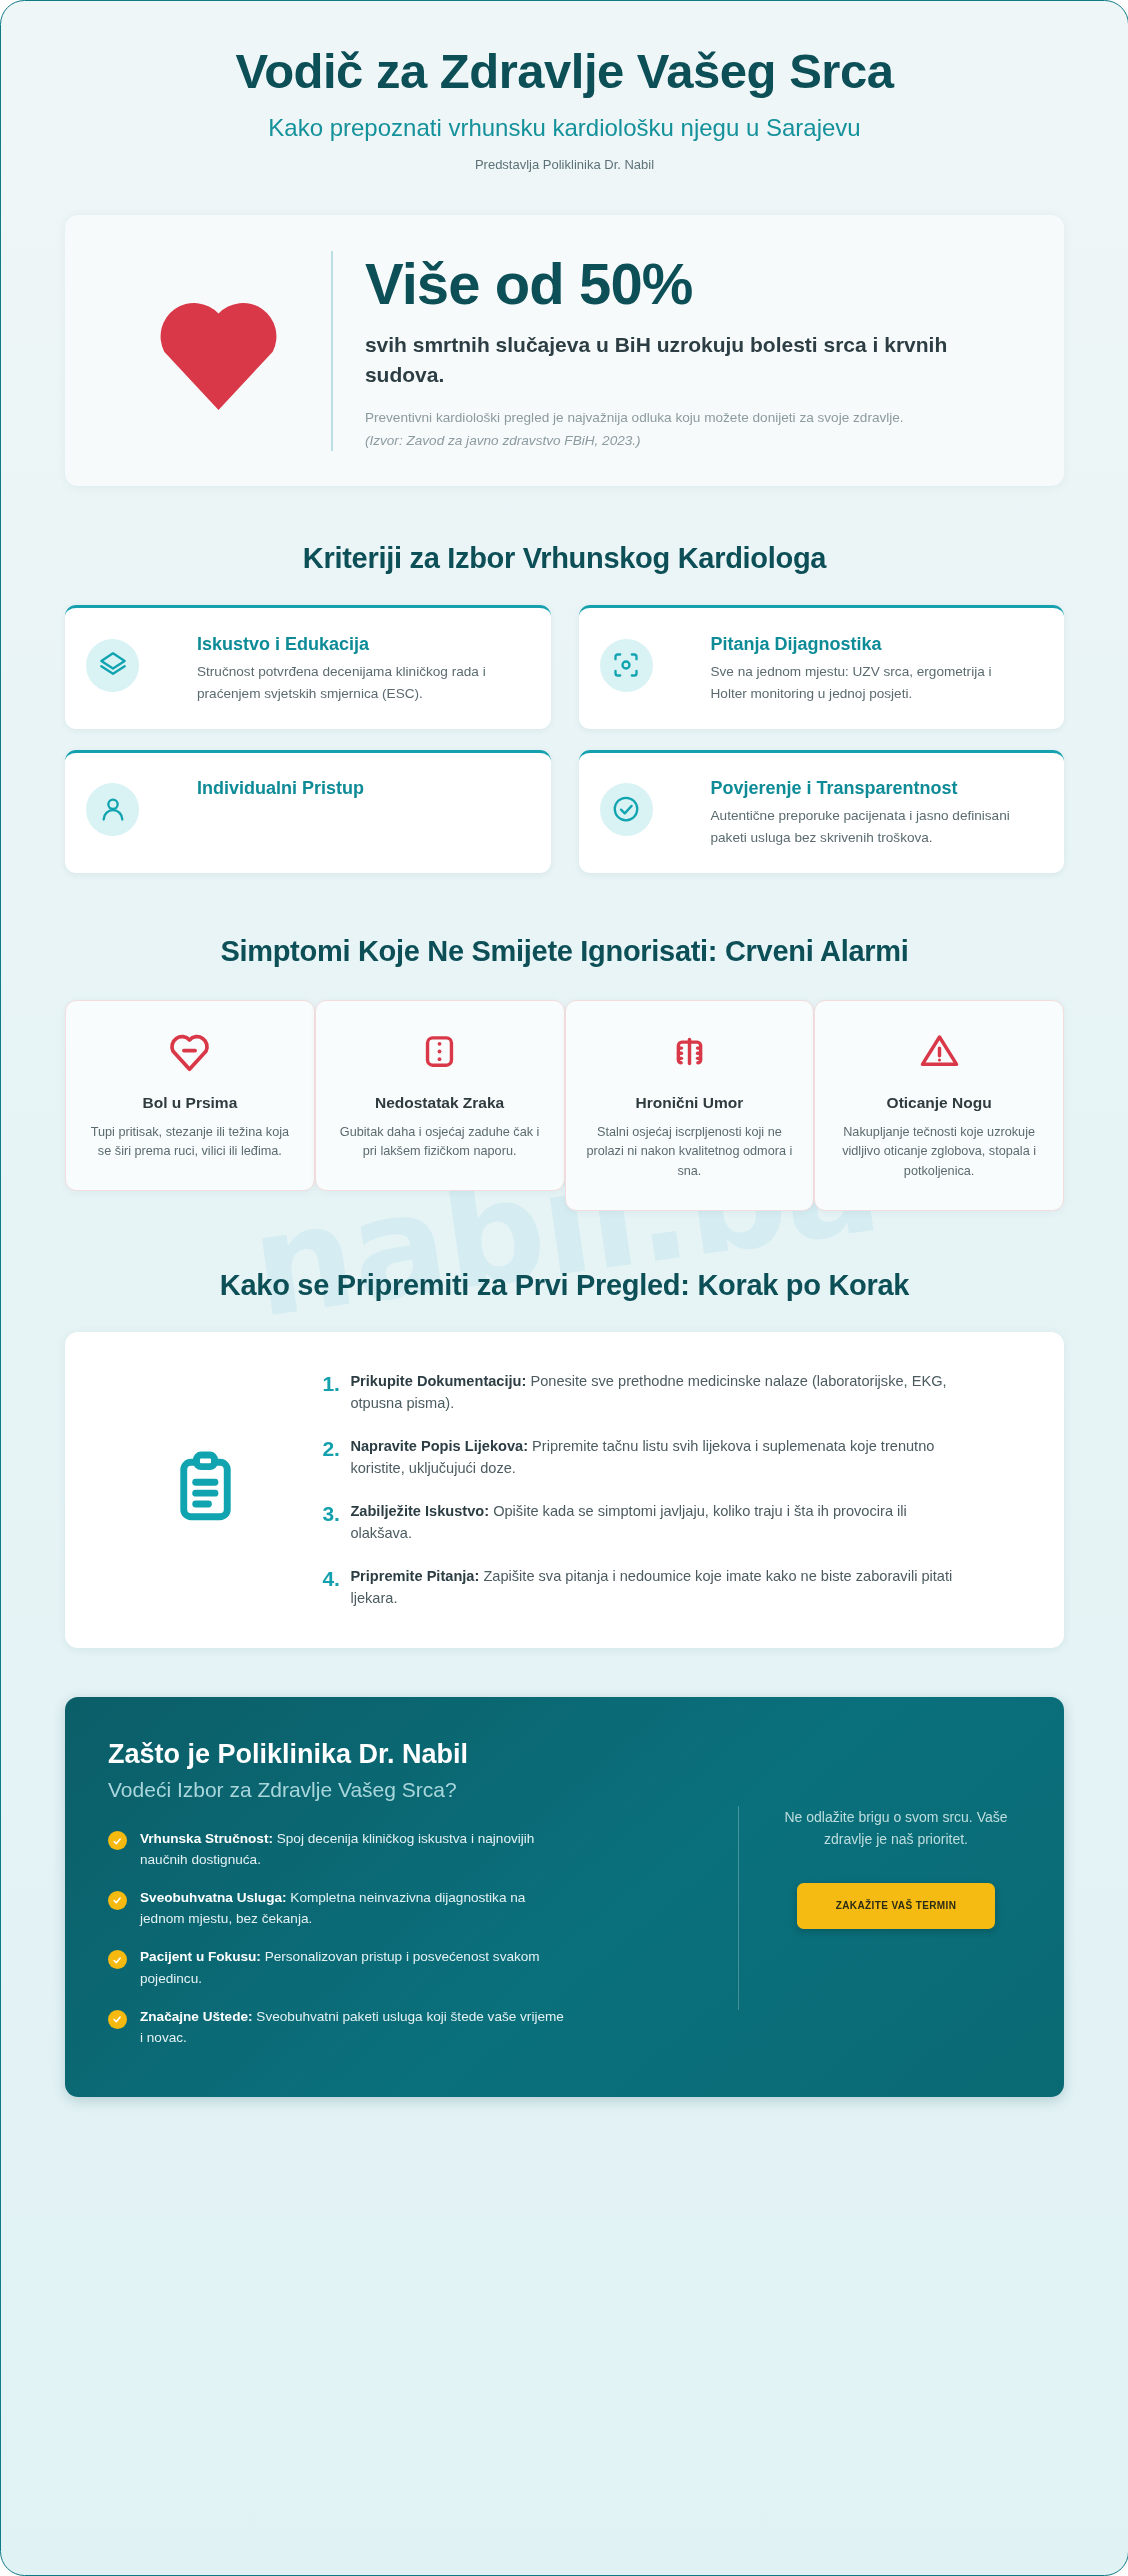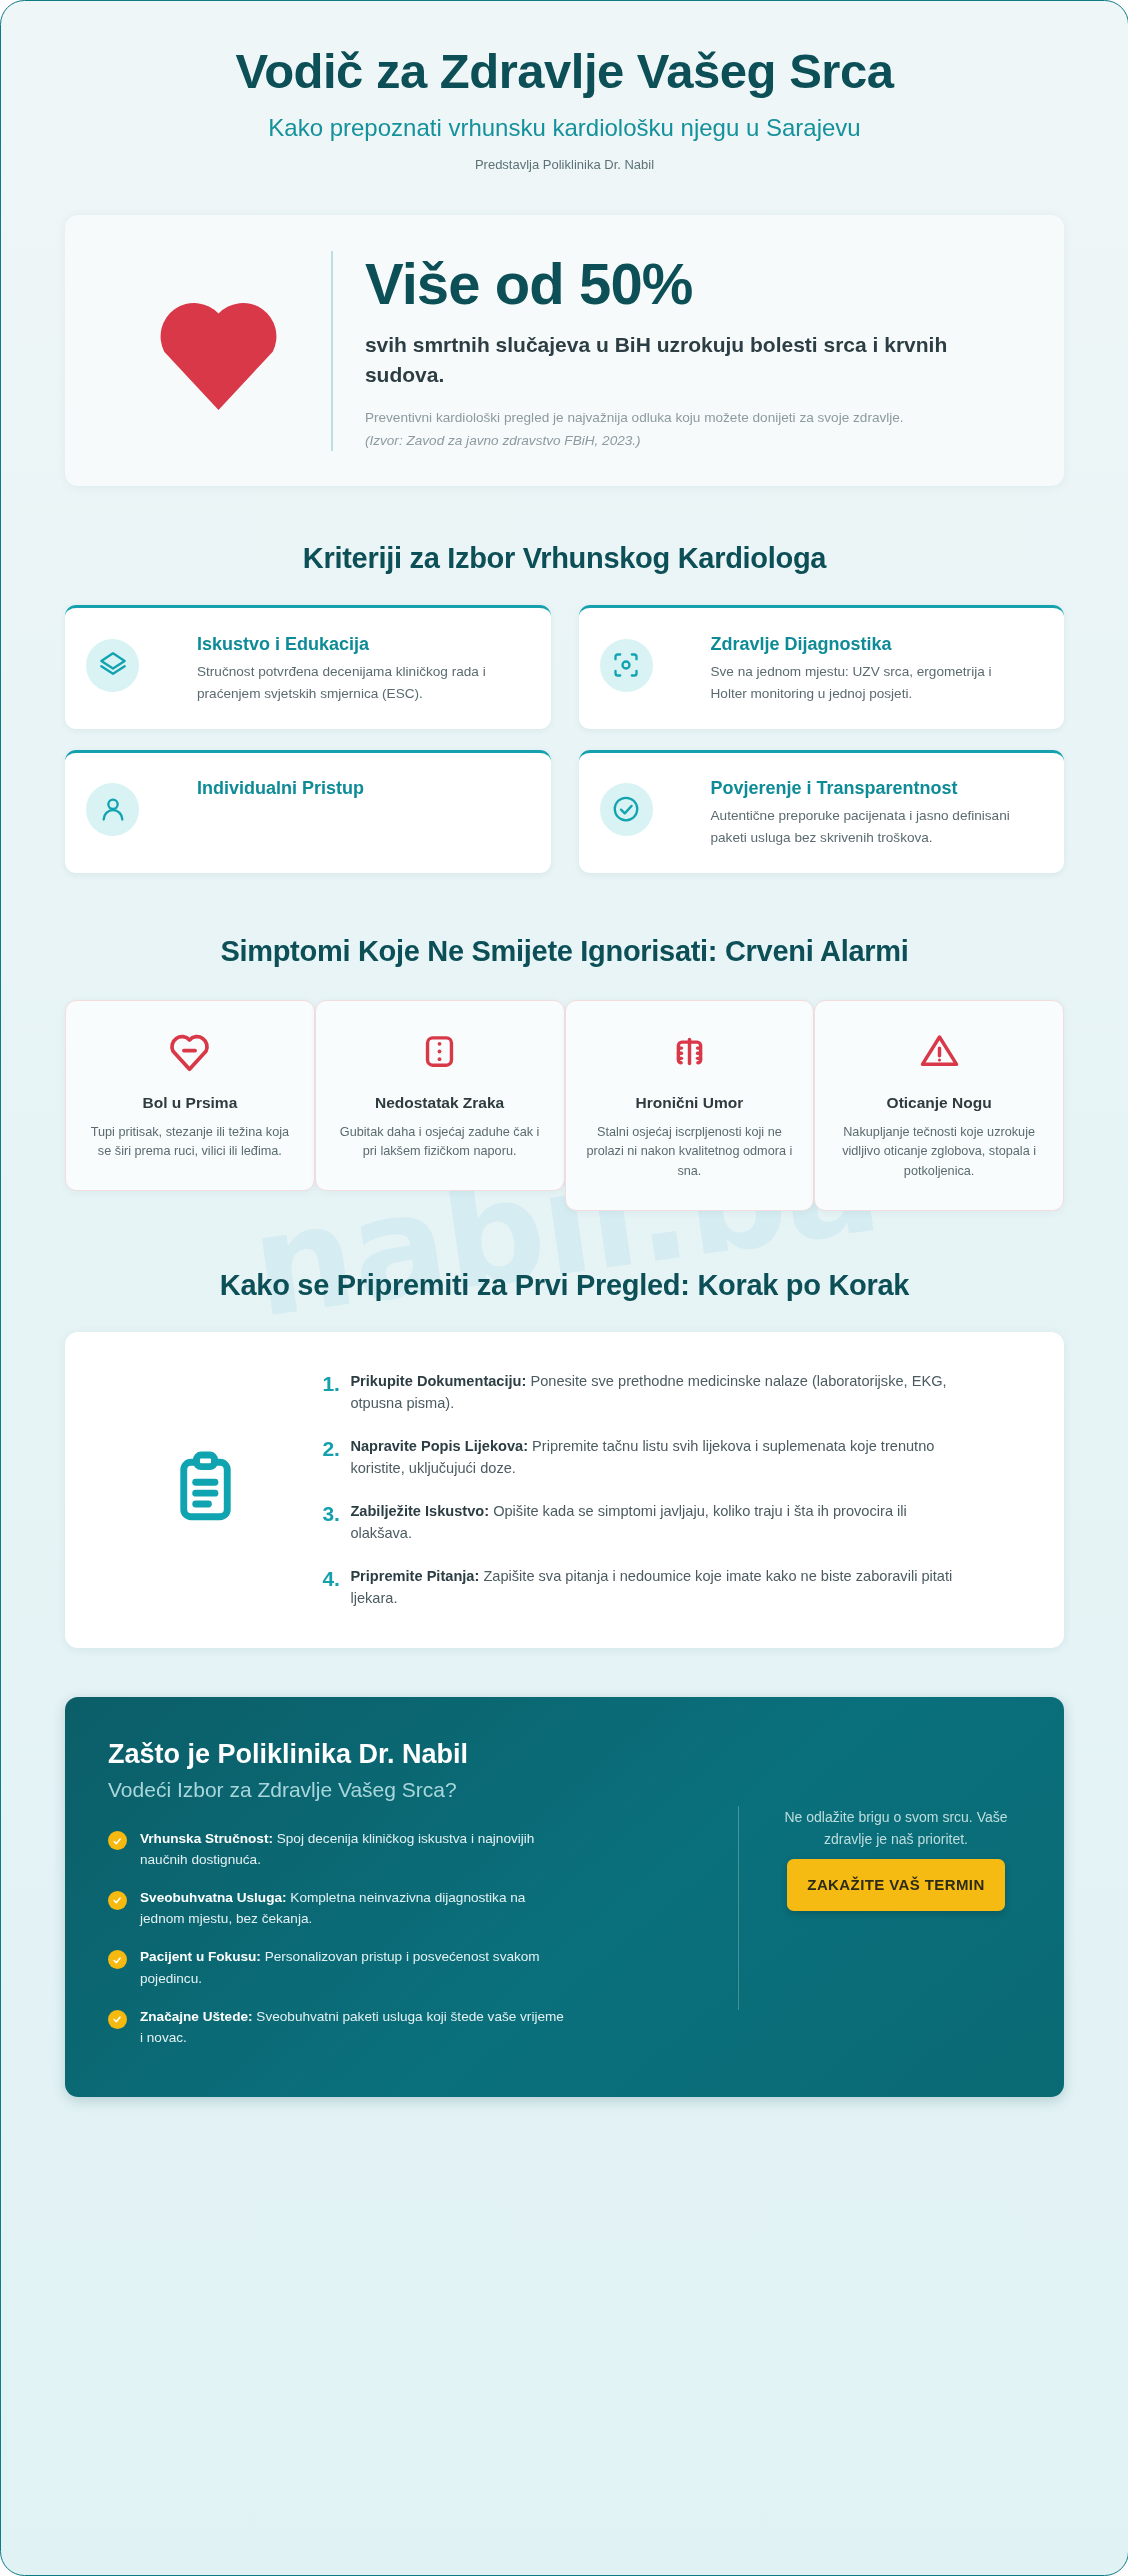--- a/index.html
+++ b/index.html
@@ -298,30 +298,30 @@
     flex: 0 0 282px;
     padding: 68px 0 0 32px;
     text-align: center;
   }
   .cta-note {
     font-size: 14px;
     color: #bdddde;
     line-height: 1.62;
   }
   .cta-btn {
-    margin: 8px auto 0;
+    margin: 32px auto 0;
     display: block;
-    width: 218px;
+    width: 198px;
     background: #f5bb12;
     color: #2b2b16;
     border: none;
     border-radius: 6.6px;
     padding: 16px 9.4px;
     font-family: "Liberation Sans", sans-serif;
-    font-size: 15px;
+    font-size: 10px;
     font-weight: 700;
     line-height: 1.36;
     letter-spacing: 0.4px;
     cursor: pointer;
     box-shadow: 0 2.8px 7.5px rgba(0,0,0,.18);
   }
 </style>
 </head>
 <body>
 
@@ -373,21 +373,21 @@
         <div class="crit-icon">
           <svg width="28" height="28" viewBox="0 0 24 24" fill="none" stroke="#10a3b0" stroke-width="2" stroke-linecap="round" stroke-linejoin="round">
             <path d="M3 7V5a2 2 0 0 1 2-2h2"></path>
             <path d="M17 3h2a2 2 0 0 1 2 2v2"></path>
             <path d="M21 17v2a2 2 0 0 1-2 2h-2"></path>
             <path d="M7 21H5a2 2 0 0 1-2-2v-2"></path>
             <circle cx="12" cy="12" r="3"></circle>
           </svg>
         </div>
         <div class="crit-text">
-          <div class="crit-title">Zdravlje Dijagnostika</div>
+          <div class="crit-title">Pitanja Dijagnostika</div>
           <div class="crit-desc">Sve na jednom mjestu: UZV srca, ergometrija i Holter monitoring u jednoj posjeti.</div>
         </div>
       </div>
 
       <div class="crit-card">
         <div class="crit-icon">
           <svg width="28" height="28" viewBox="0 0 24 24" fill="none" stroke="#10a3b0" stroke-width="2" stroke-linecap="round" stroke-linejoin="round">
             <circle cx="12" cy="8" r="4"></circle>
             <path d="M4 21a8 8 0 0 1 16 0"></path>
           </svg>

